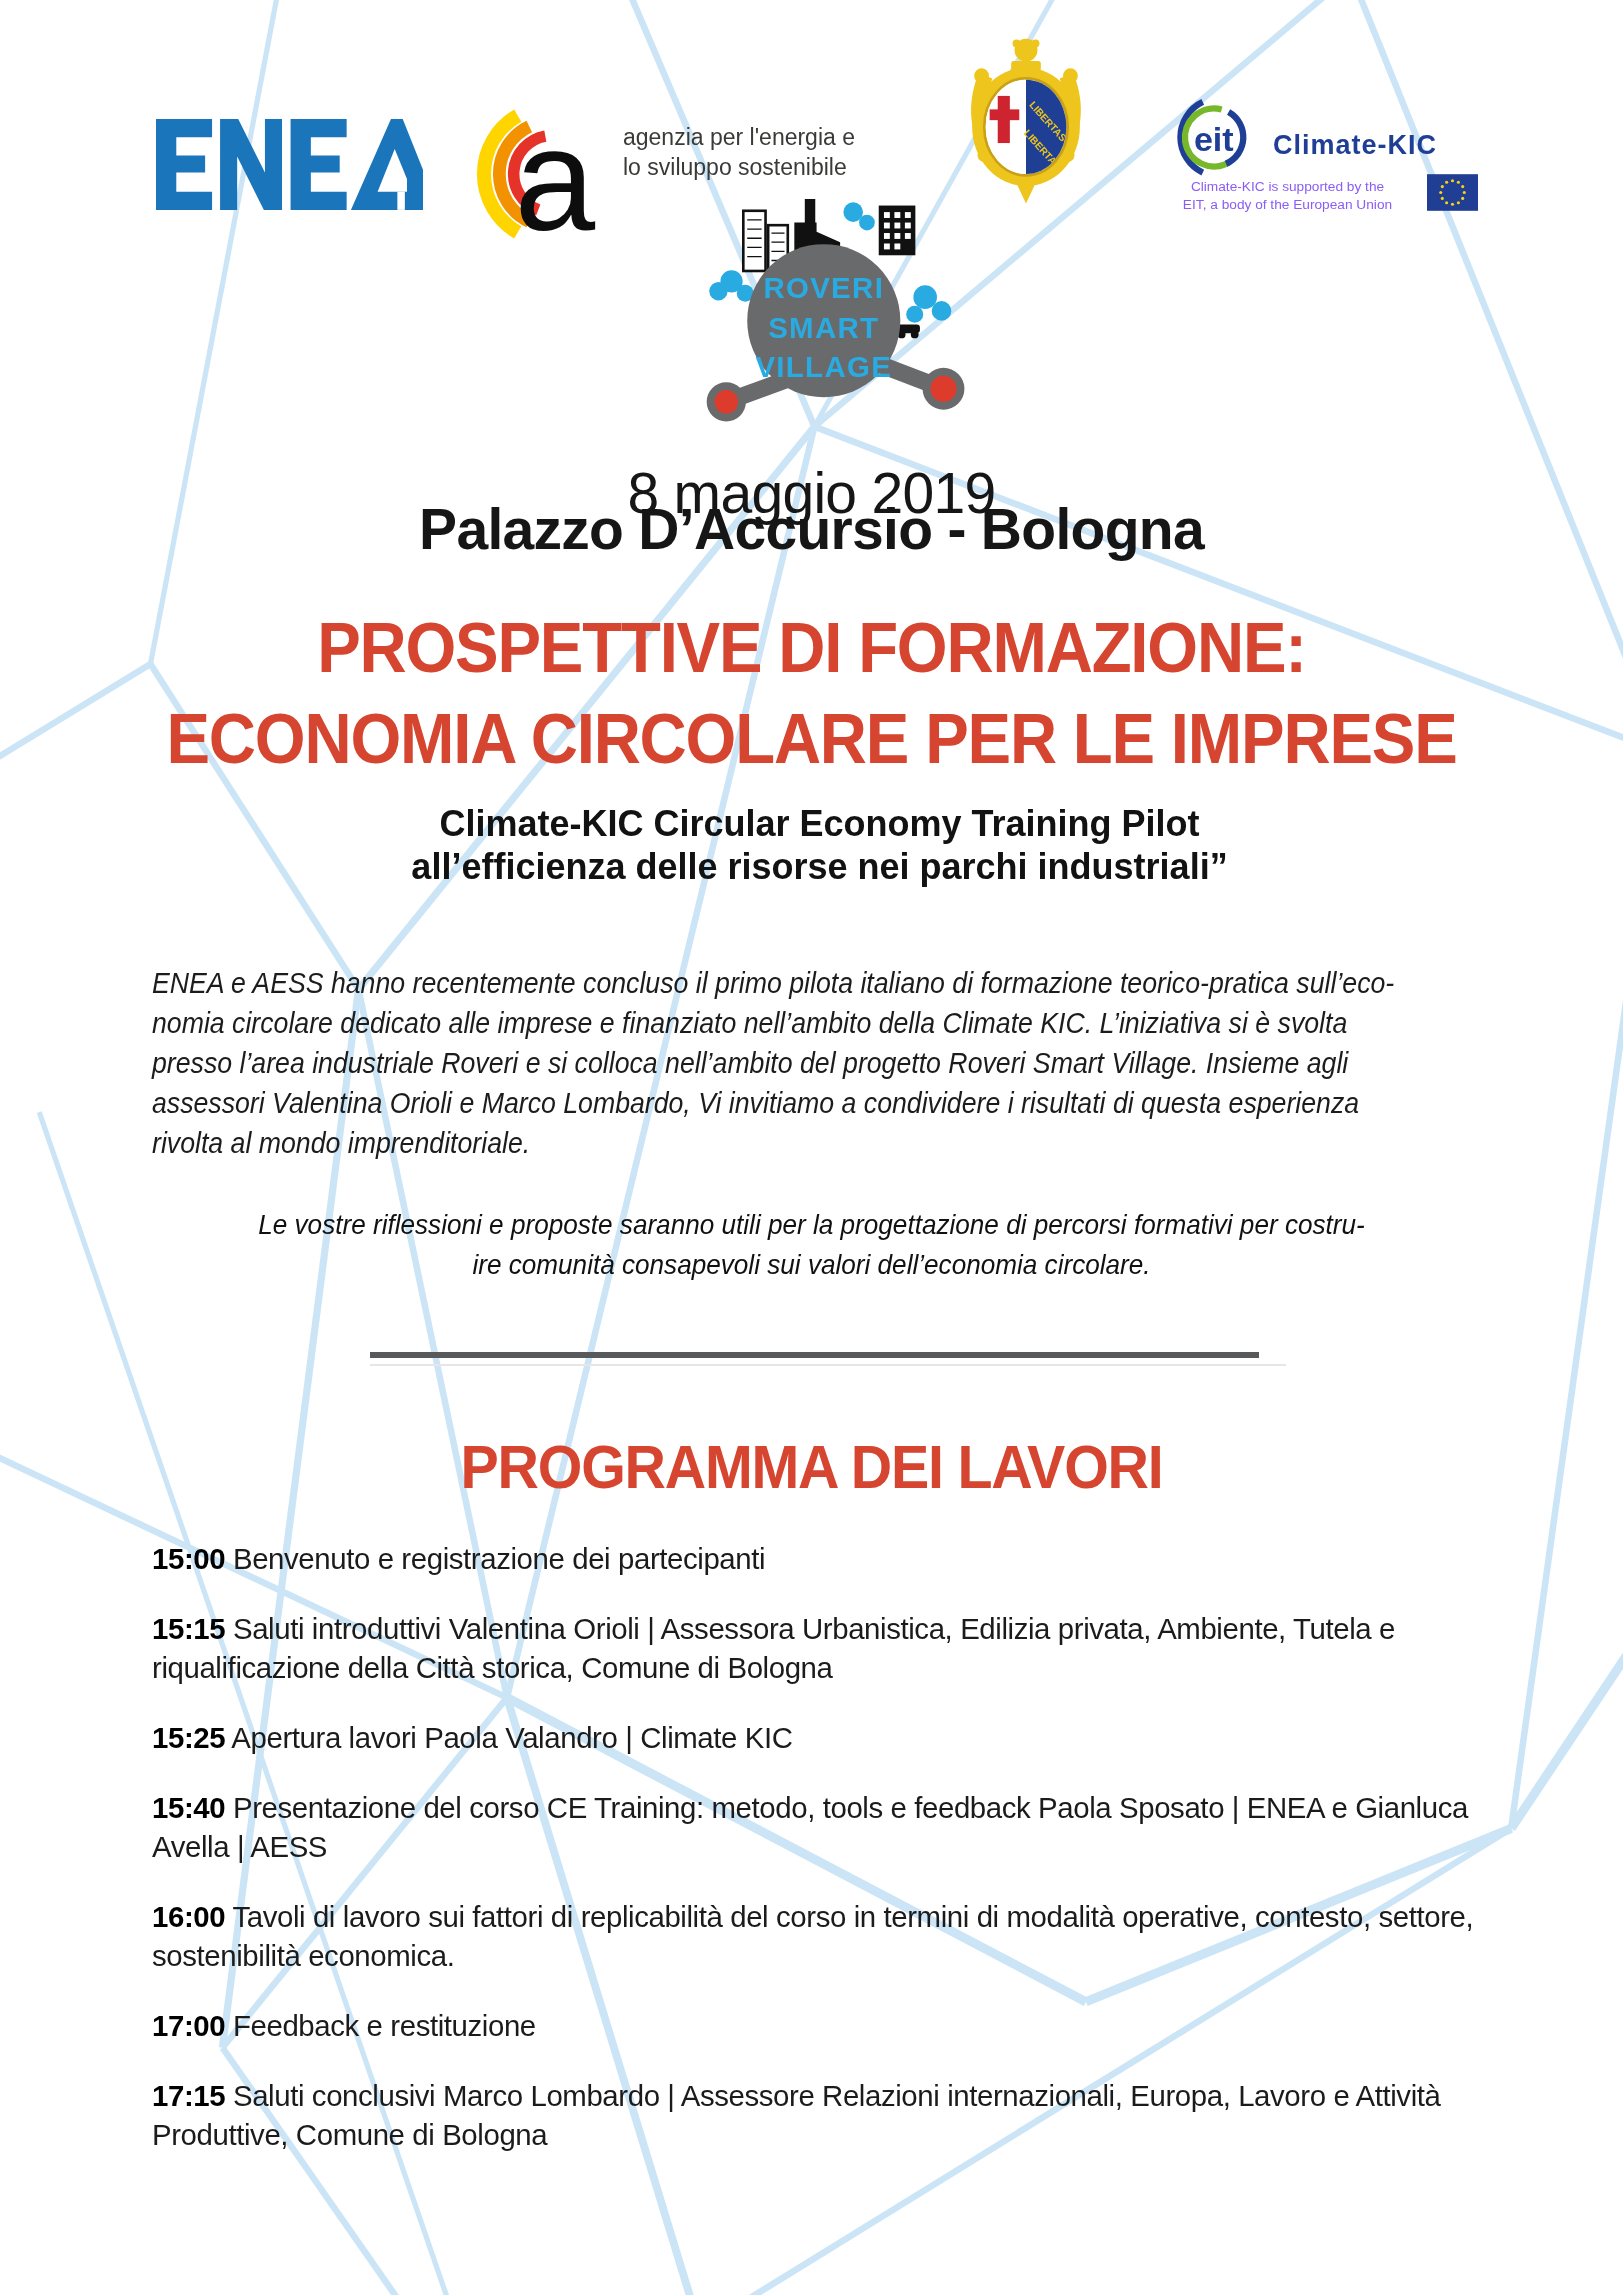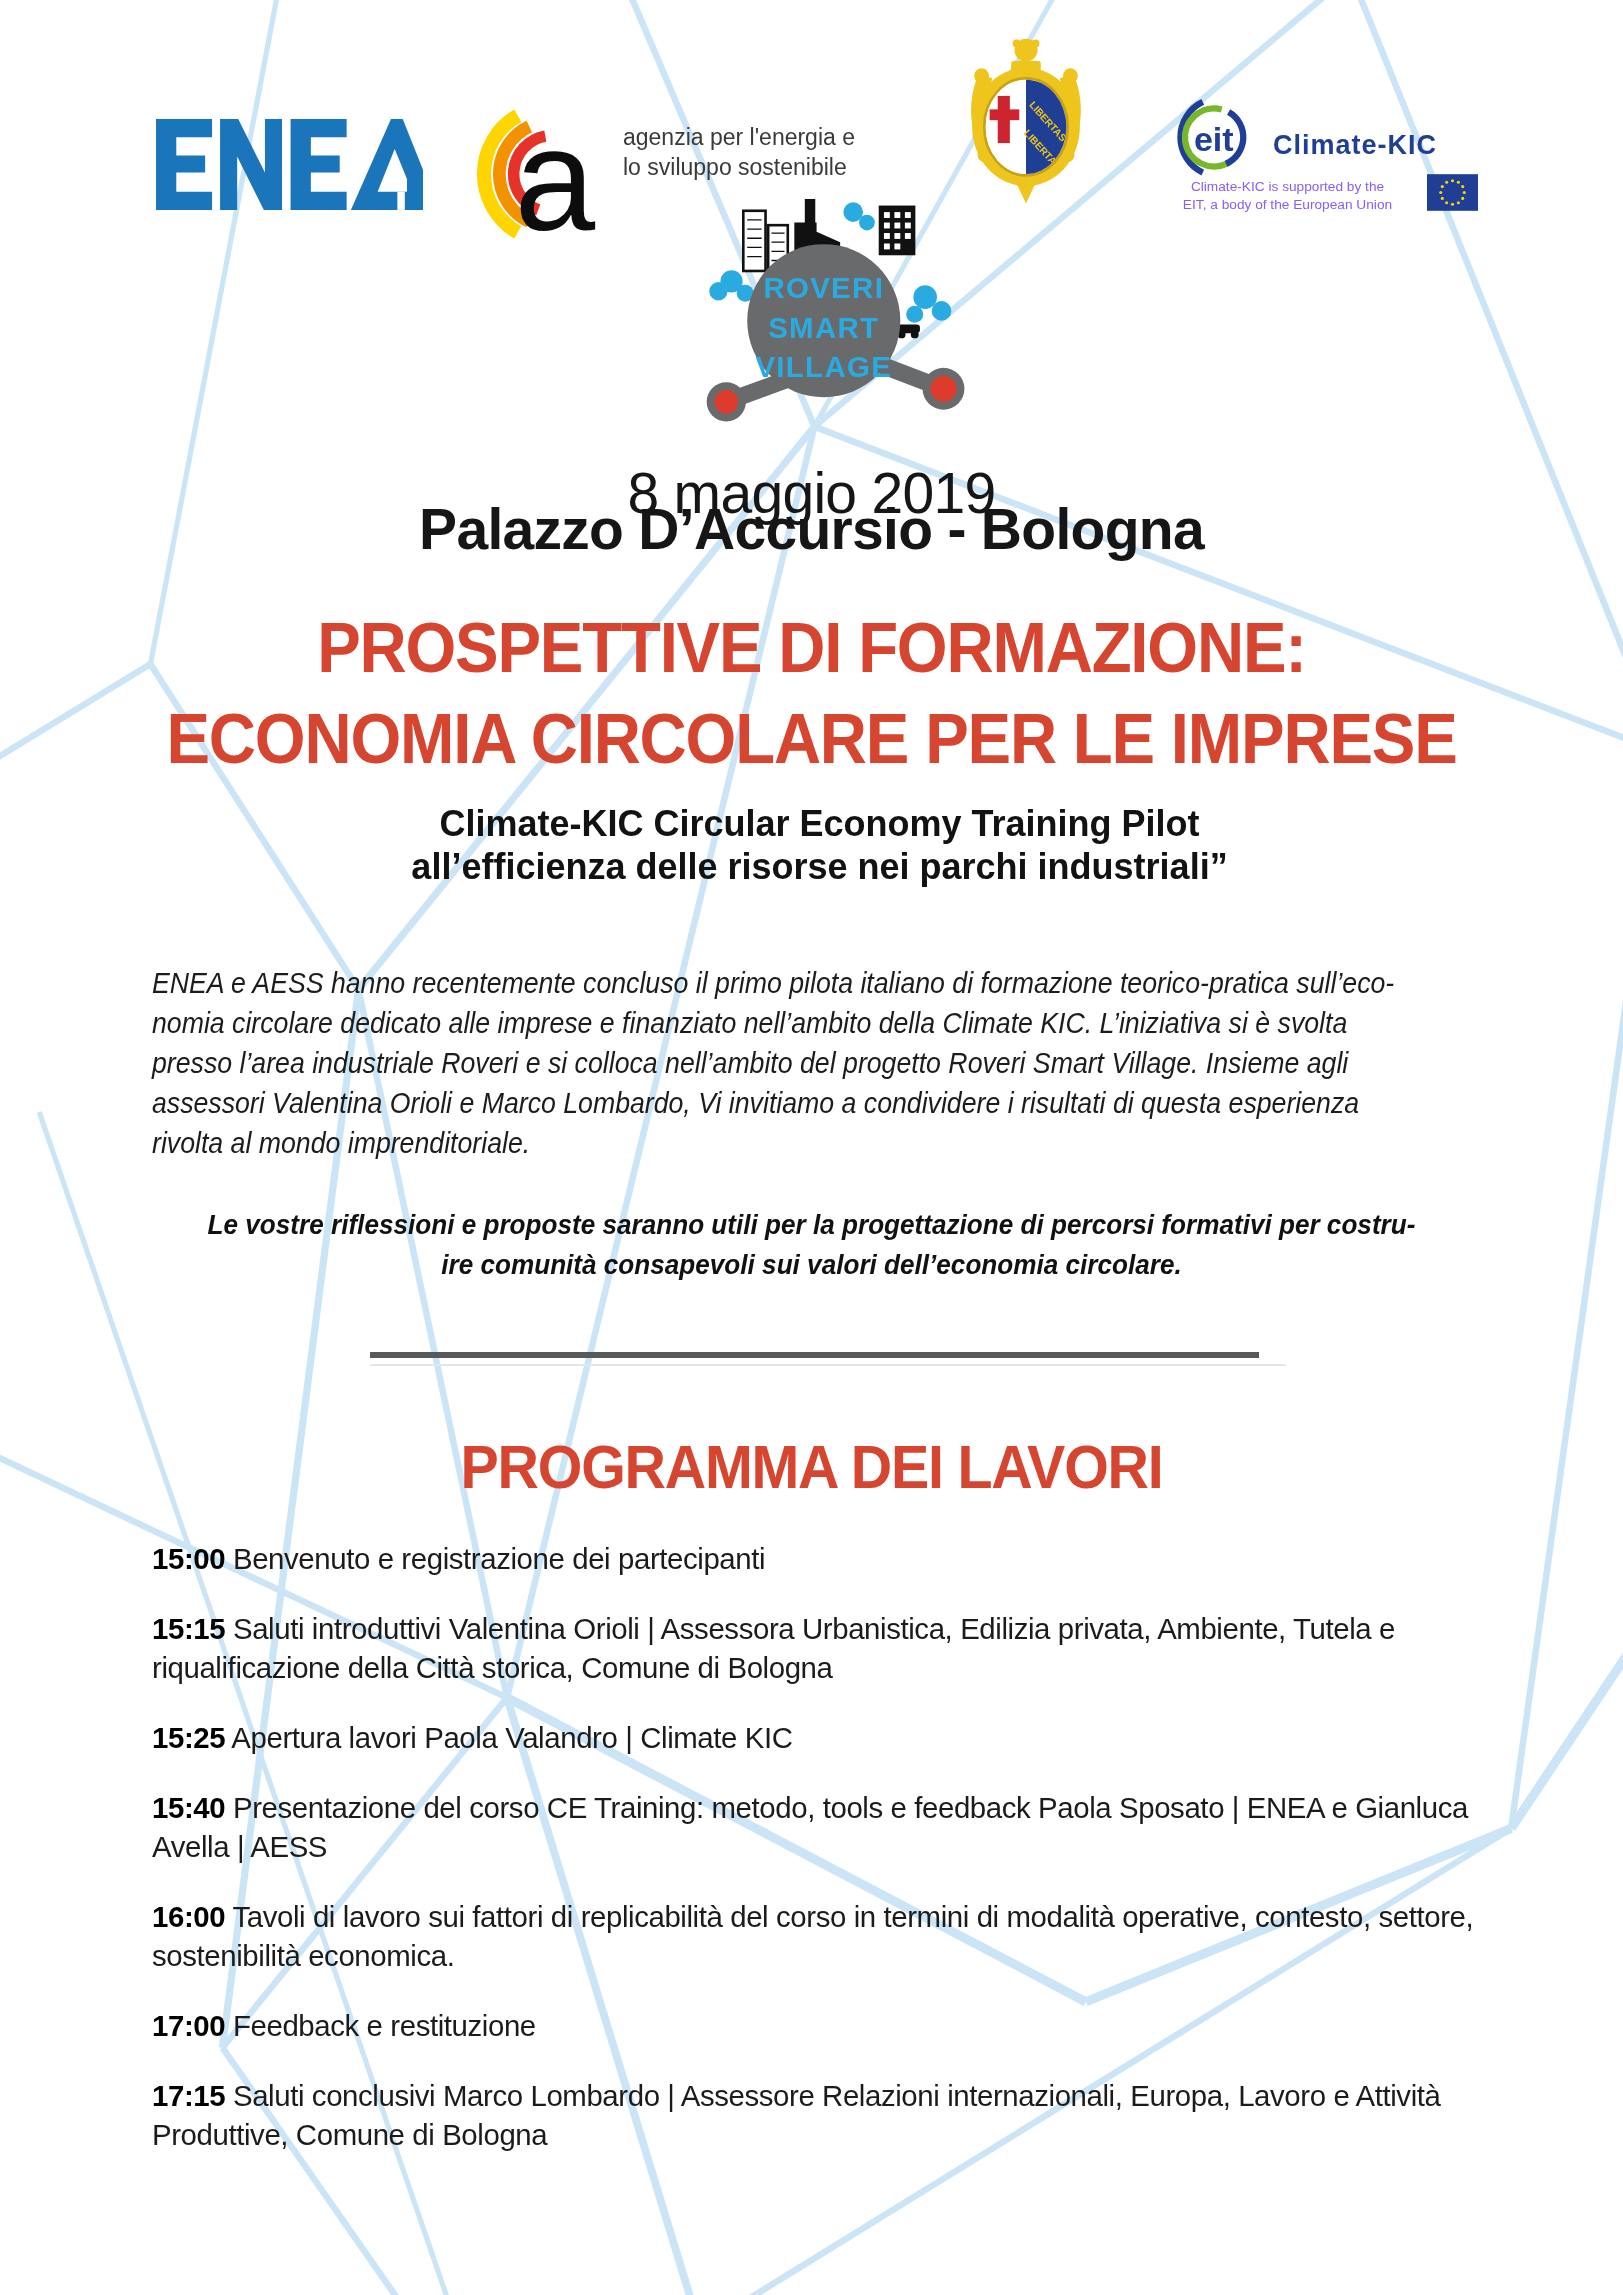--- a/index.html
+++ b/index.html
@@ -25,21 +25,21 @@
   .event-date{left:0;top:460px;width:100%;text-align:center;font-size:57px;font-weight:400;letter-spacing:-0.7px;}
   .event-venue{left:0;top:496px;width:100%;text-align:center;font-size:57px;font-weight:700;letter-spacing:-0.7px;}
   .main-title{left:0;width:100%;text-align:center;font-size:71px;font-weight:700;color:#D6452F;
               letter-spacing:-1.3px;transform:scaleX(0.92);transform-origin:50% 0;white-space:nowrap;}
   .title-1{top:607px;} .title-2{top:698px;}
   .subtitle{left:8px;top:802px;width:100%;text-align:center;font-size:36px;font-weight:700;line-height:43px;color:#121212;}
   
   .intro{left:152px;top:963px;width:1322px;font-style:italic;font-size:29px;line-height:40px;color:#1c1c1c;
          transform:scaleX(0.92);transform-origin:0 0;}
   .intro .line{white-space:nowrap;}
-  .highlight{left:0;top:1205px;width:100%;text-align:center;font-style:italic;font-weight:700;
+  .highlight{left:0;top:1205px;width:100%;text-align:center;font-style:italic;font-weight:400;
              font-size:27.5px;line-height:40px;color:#111;}
   .highlight .line{white-space:nowrap;transform:scaleX(0.95);transform-origin:50% 0;}
   
   .divider{left:370px;top:1352px;width:889px;height:5.9px;background:#58595B;}
   .divider-sub{left:370px;top:1364px;width:916px;height:2px;background:#e6e6e6;}
   
   .program-heading{left:0;top:1432px;width:100%;text-align:center;font-size:61px;font-weight:700;color:#D6452F;
                    letter-spacing:-1.3px;transform:scaleX(0.94);transform-origin:50% 0;}
   .program-list{left:152px;top:1539px;width:1335px;font-size:29.4px;line-height:39px;letter-spacing:-0.4px;color:#1b1b1b;}
   .program-item{margin-bottom:31px;}

